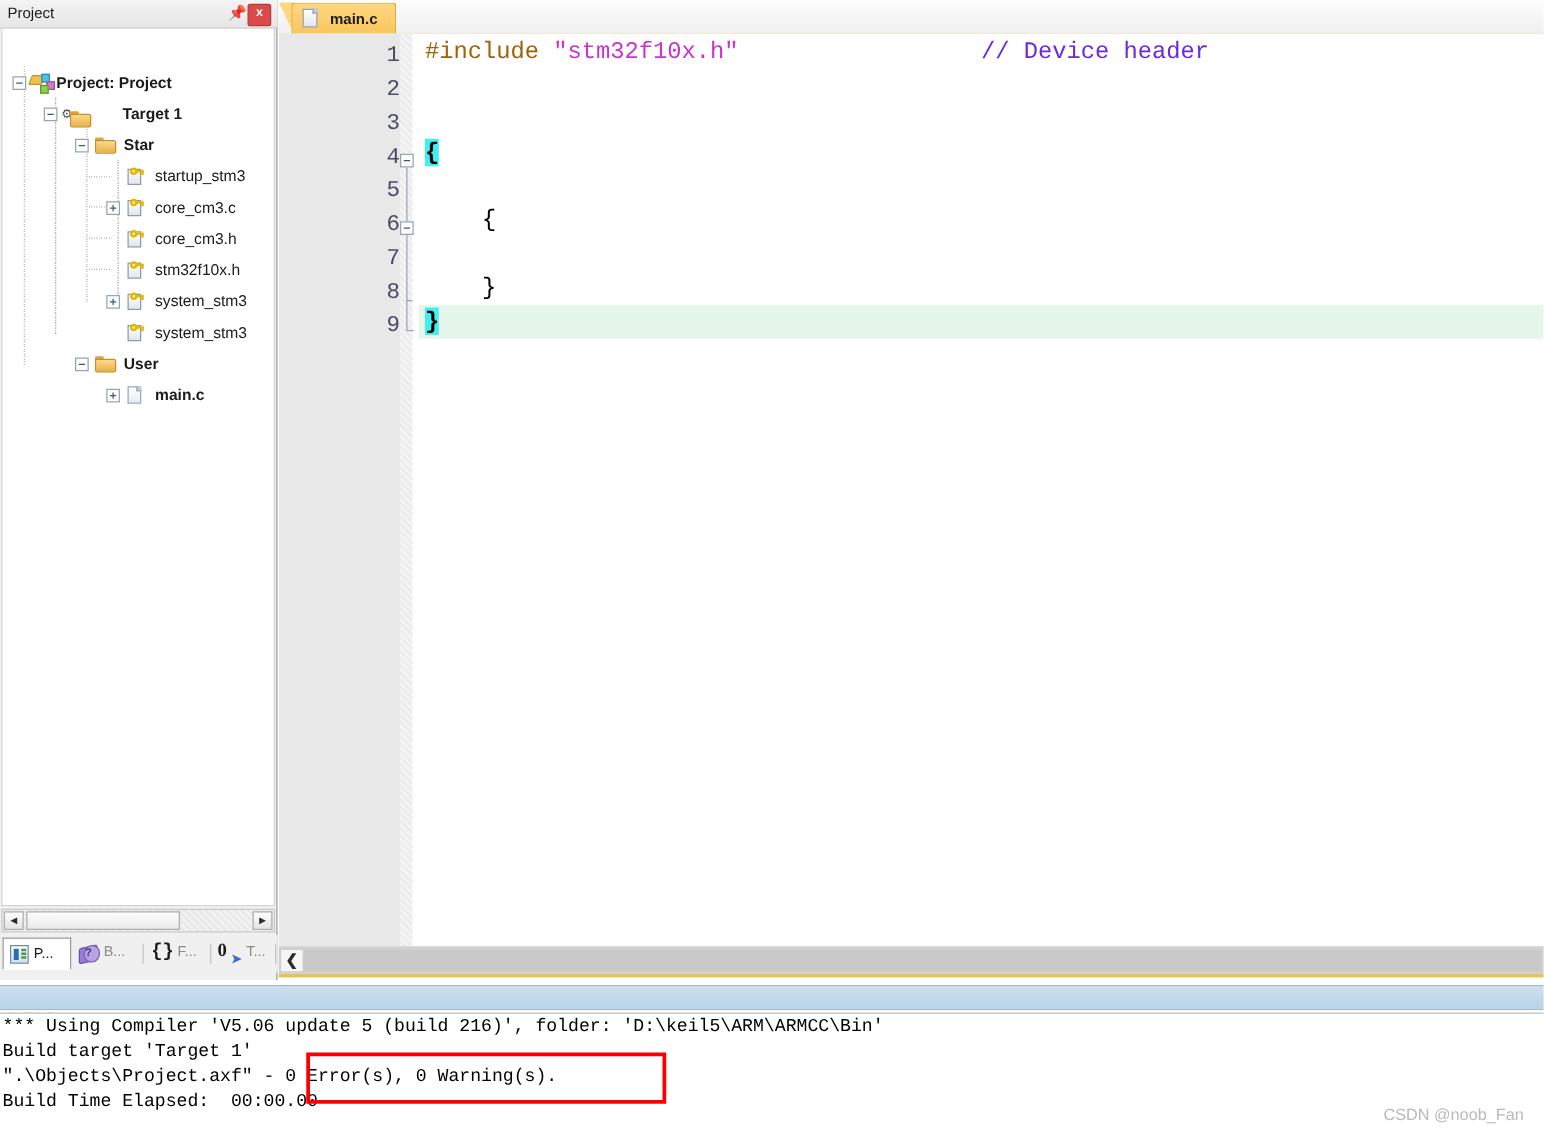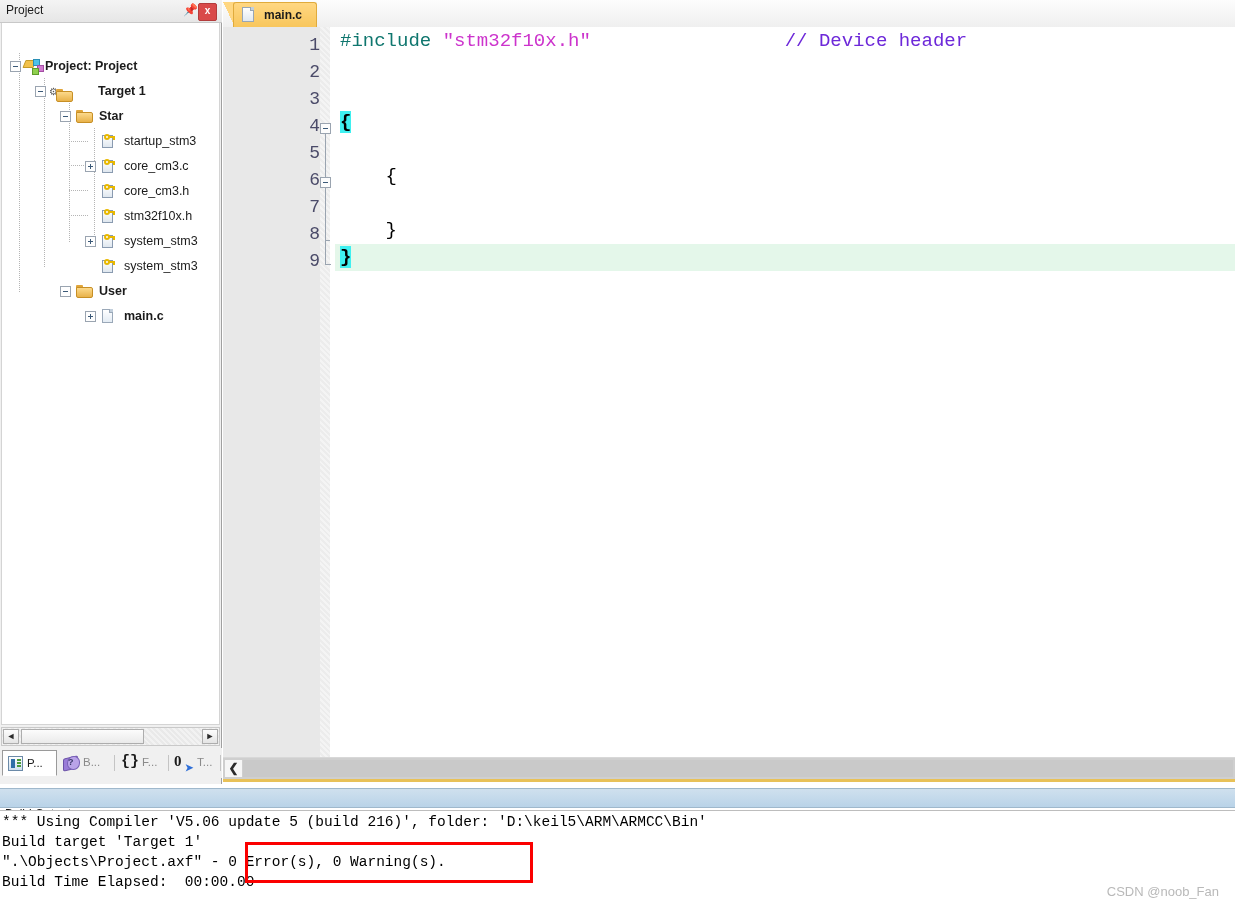--- a/index.html
+++ b/index.html
@@ -190,21 +190,21 @@
 
   #code-lines{position:absolute;left:112px;top:0;right:0;height:730px;}
   .cline{
     position:absolute;left:0;right:0;height:27px;
     font-family:"Liberation Mono",monospace;font-size:19px;
     color:#000000;white-space:pre;line-height:27px;
   }
   .cline .txt{position:absolute;left:5px;top:0;}
   .hl-line{background:#e4f7ea;}
   .kw{color:#1b1bd0;}
-  .pre{color:#0f766e;}
+  .pre{color:#a16207;}
   .str{color:#cc33cc;}
   .cmt{color:#6d28d9;}
   .num{color:#0e8c8c;}
   .brace-sel{background:#3ff0f0;color:#000;font-weight:bold;}
 
   #edit-hscroll{
     position:absolute;left:0px;top:757px;width:1012px;height:21px;
     background:#cfcfcf;border-top:1px solid #d8d8d8;
   }
   #edit-hscroll .lbtn{

